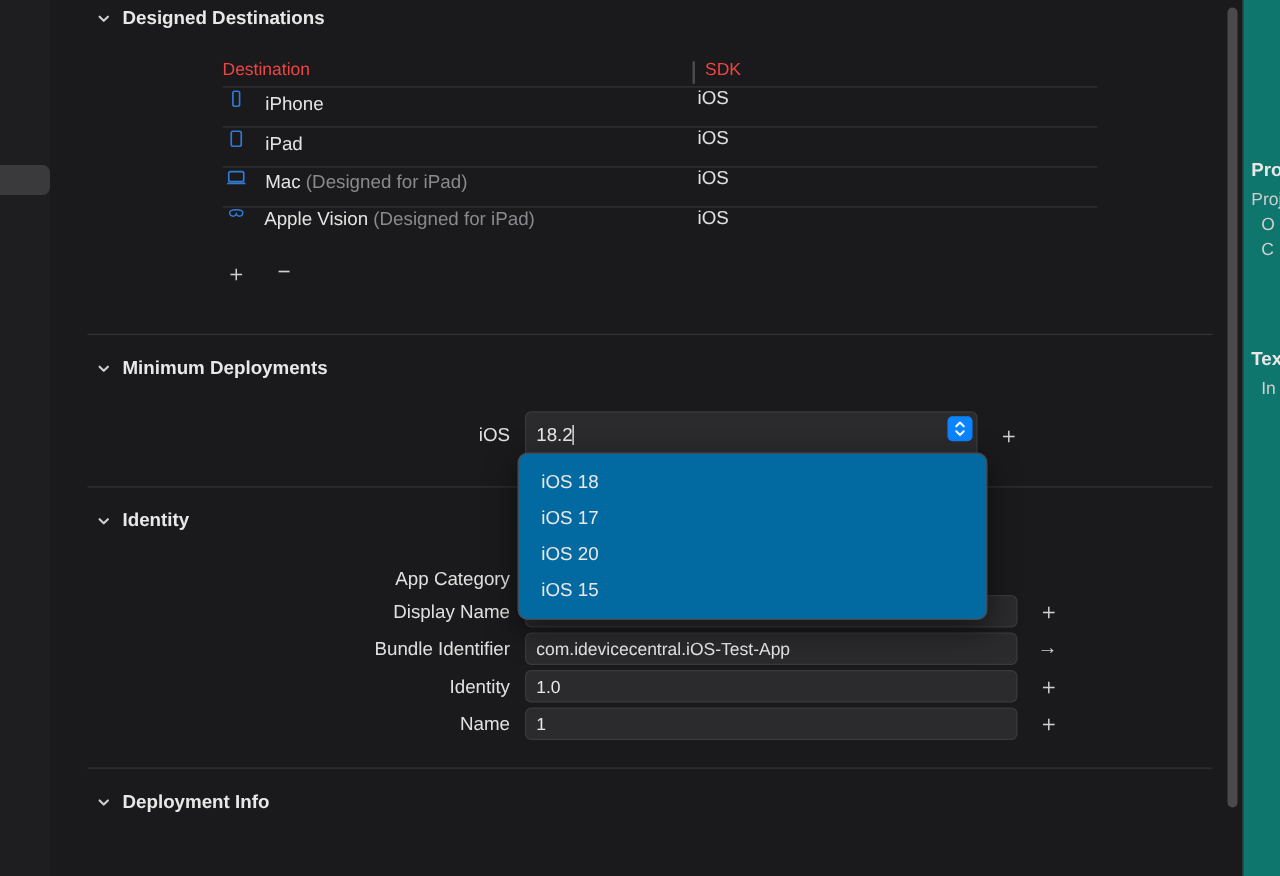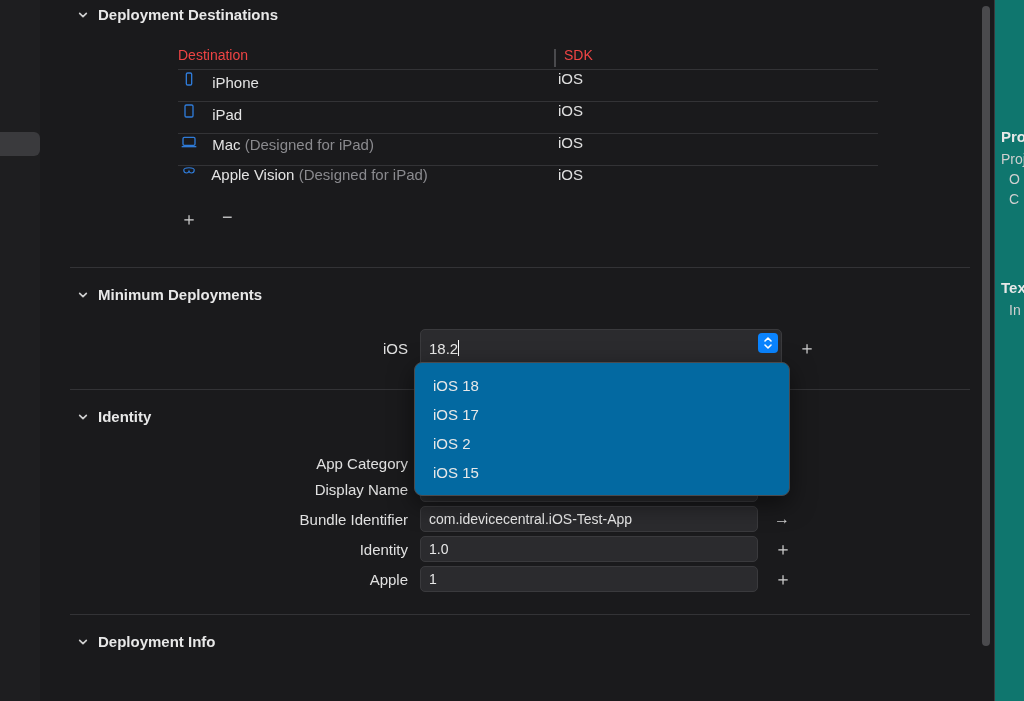--- a/index.html
+++ b/index.html
@@ -167,21 +167,21 @@
     align-items: center;
     margin-top: 4px;
   }
   .form-label {
     width: 350px;
     text-align: right;
     color: #e0e0e0;
     padding-right: 12px;
   }
   .text-field {
-    width: 338px;
+    width: 394px;
     height: 26px;
     background: #2b2b2e;
     border: 1px solid #3a3a3d;
     border-radius: 5px;
     color: #e8e8e8;
     padding: 0 8px;
     display: flex;
     align-items: center;
     font-size: 14px;
   }
@@ -247,21 +247,21 @@
 
 <div class="main">
 
   <div class="section">
     <div class="section-header">
       <span class="chevron">
         <svg viewBox="0 0 12 12">
             <path d="M2 4 L6 8 L10 4" stroke="#cfcfcf" stroke-width="2" fill="none" stroke-linecap="round" stroke-linejoin="round"></path>
           </svg>
       </span>
-      <span>Deployment Destinations</span>
+      <span>Designed Destinations</span>
     </div>
 
     <div class="dest-table">
       <div class="dest-headrow">
         <div class="col-dest">Destination</div>
         <div class="col-sdk">SDK</div>
       </div>
 
       <div class="dest-row">
         <div class="col-dest">
@@ -377,21 +377,21 @@
       <span class="action-arrow">→</span>
     </div>
     <div class="form-row">
       <div class="form-label">Identity</div>
       <div class="text-field">
           <span>1.0</span>
         </div>
       <span class="action-plus">＋</span>
     </div>
     <div class="form-row">
-      <div class="form-label">Apple</div>
+      <div class="form-label">Name</div>
       <div class="text-field">
           <span>1</span>
         </div>
       <span class="action-plus">＋</span>
     </div>
   </div>
 
   <div class="section-divider"></div>
 
   <div class="section">
@@ -401,21 +401,21 @@
             <path d="M2 4 L6 8 L10 4" stroke="#cfcfcf" stroke-width="2" fill="none" stroke-linecap="round" stroke-linejoin="round"></path>
           </svg>
       </span>
       <span>Deployment Info</span>
     </div>
   </div>
 
   <div class="dropdown">
     <div class="dropdown-item">iOS 18</div>
     <div class="dropdown-item">iOS 17</div>
-    <div class="dropdown-item">iOS 2</div>
+    <div class="dropdown-item">iOS 20</div>
     <div class="dropdown-item">iOS 15</div>
   </div>
 
 </div>
 
 <div class="scrollbar-track">
   <div class="scrollbar-thumb"></div>
 </div>
 
 <div class="right-panel">

